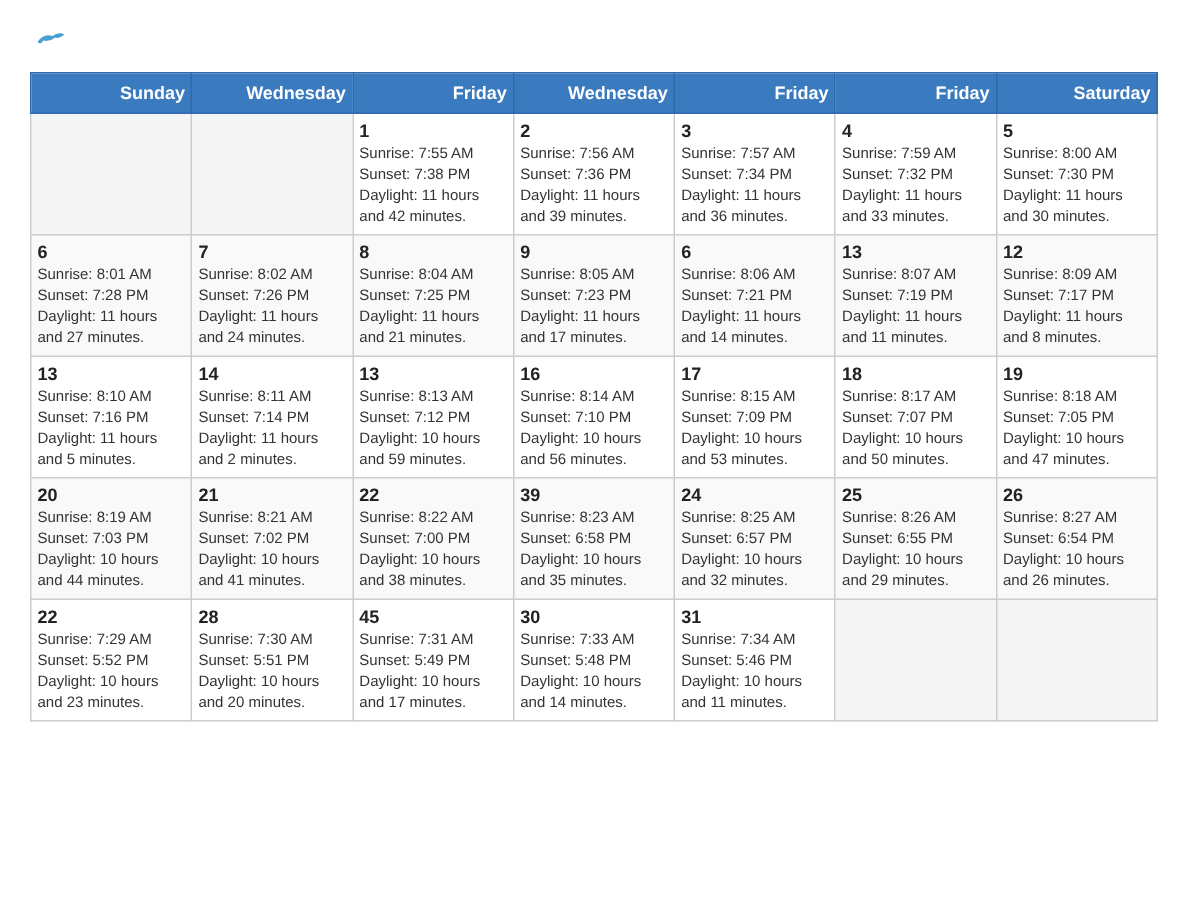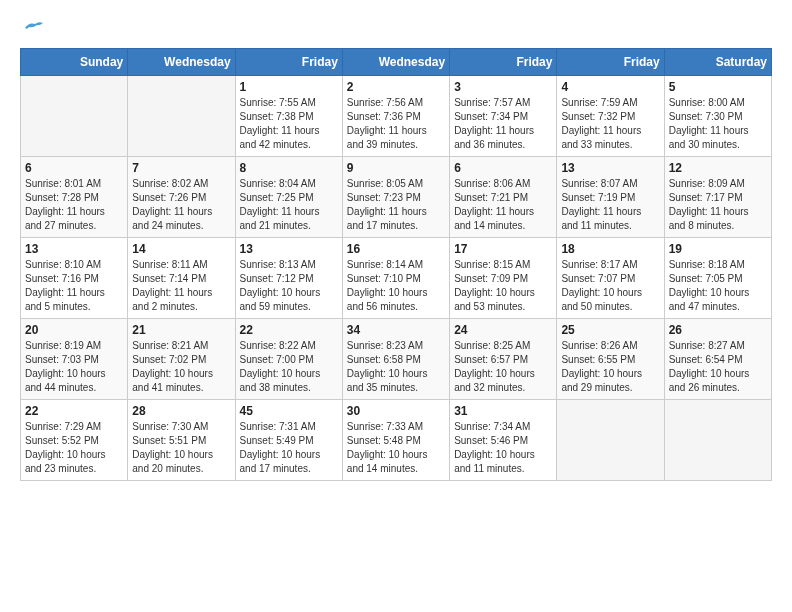--- a/index.html
+++ b/index.html
@@ -197,21 +197,21 @@
         </td>
         <td>
           <span class="day-num">21</span>
           <div class="day-info">Sunrise: 8:21 AM<br>Sunset: 7:02 PM<br>Daylight: 10 hours and 41 minutes.</div>
         </td>
         <td>
           <span class="day-num">22</span>
           <div class="day-info">Sunrise: 8:22 AM<br>Sunset: 7:00 PM<br>Daylight: 10 hours and 38 minutes.</div>
         </td>
         <td>
-          <span class="day-num">34</span>
+          <span class="day-num">39</span>
           <div class="day-info">Sunrise: 8:23 AM<br>Sunset: 6:58 PM<br>Daylight: 10 hours and 35 minutes.</div>
         </td>
         <td>
           <span class="day-num">24</span>
           <div class="day-info">Sunrise: 8:25 AM<br>Sunset: 6:57 PM<br>Daylight: 10 hours and 32 minutes.</div>
         </td>
         <td>
           <span class="day-num">25</span>
           <div class="day-info">Sunrise: 8:26 AM<br>Sunset: 6:55 PM<br>Daylight: 10 hours and 29 minutes.</div>
         </td>

